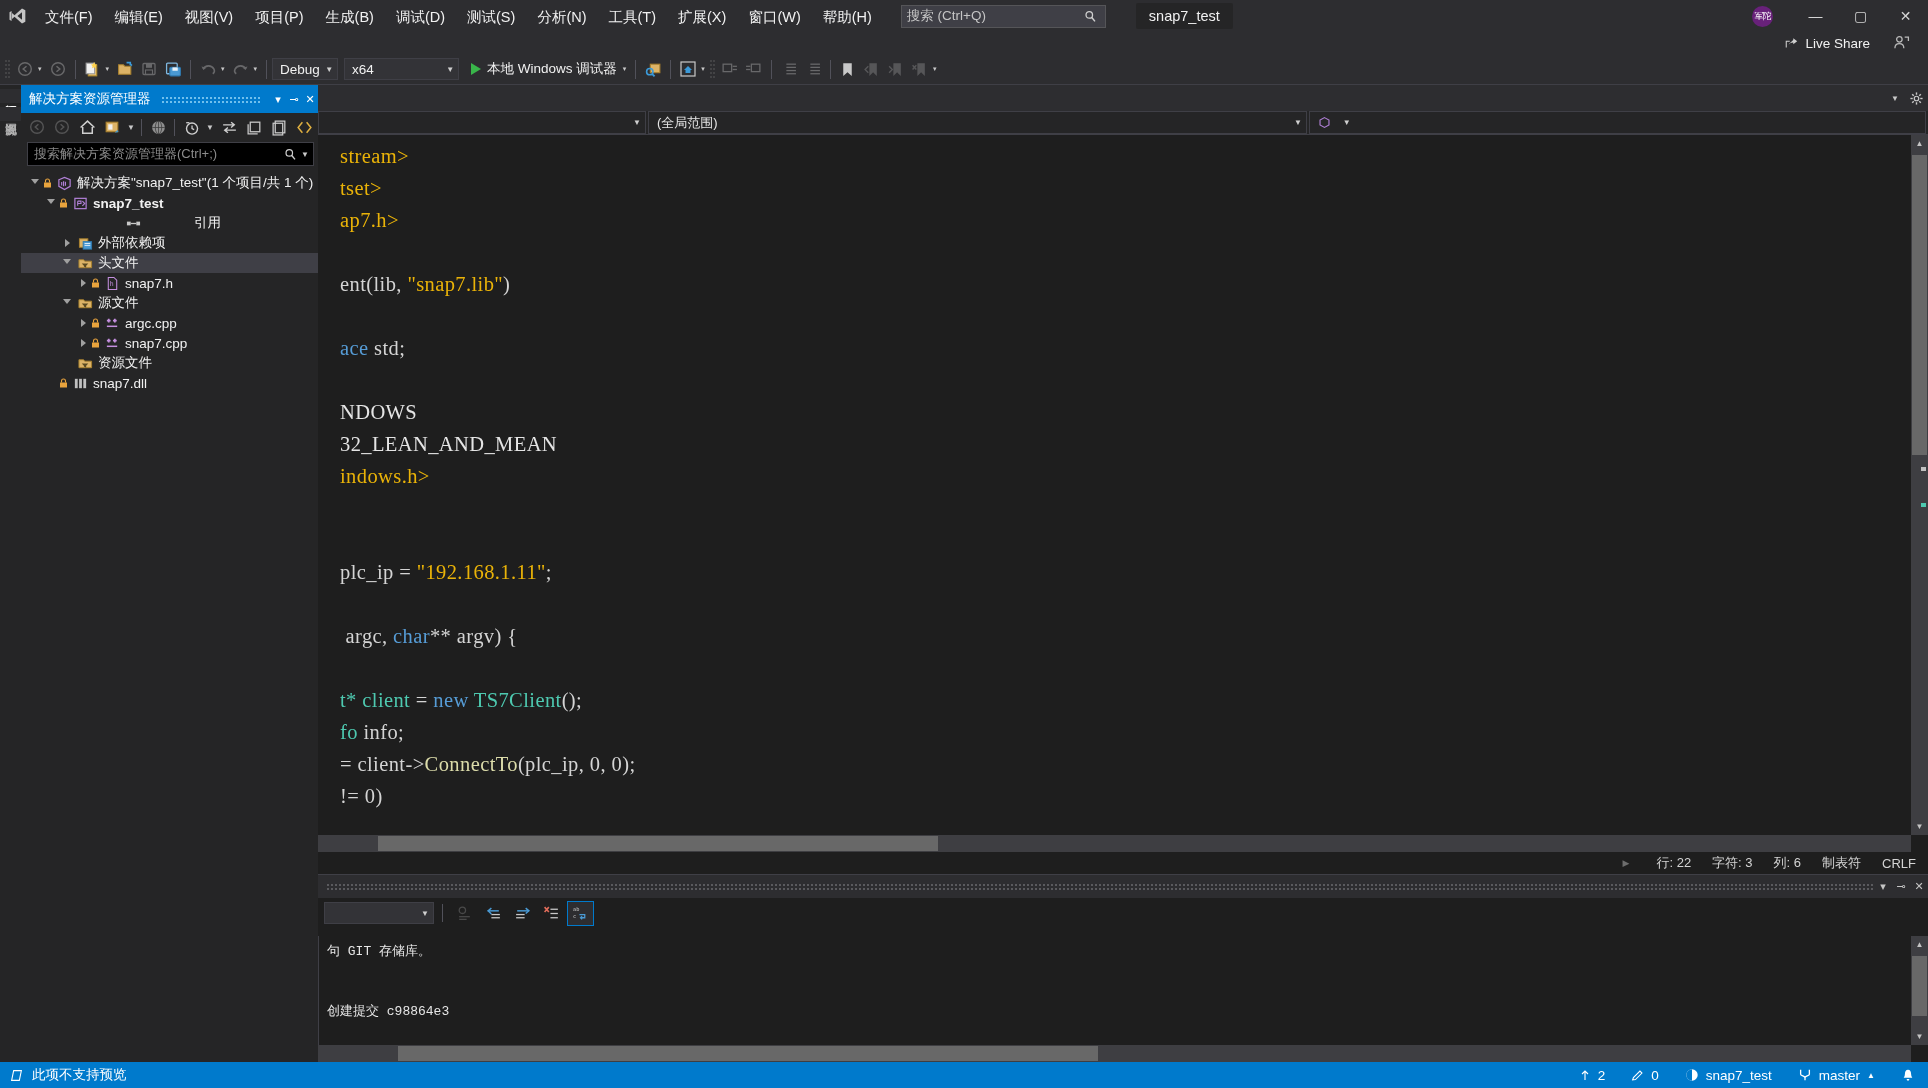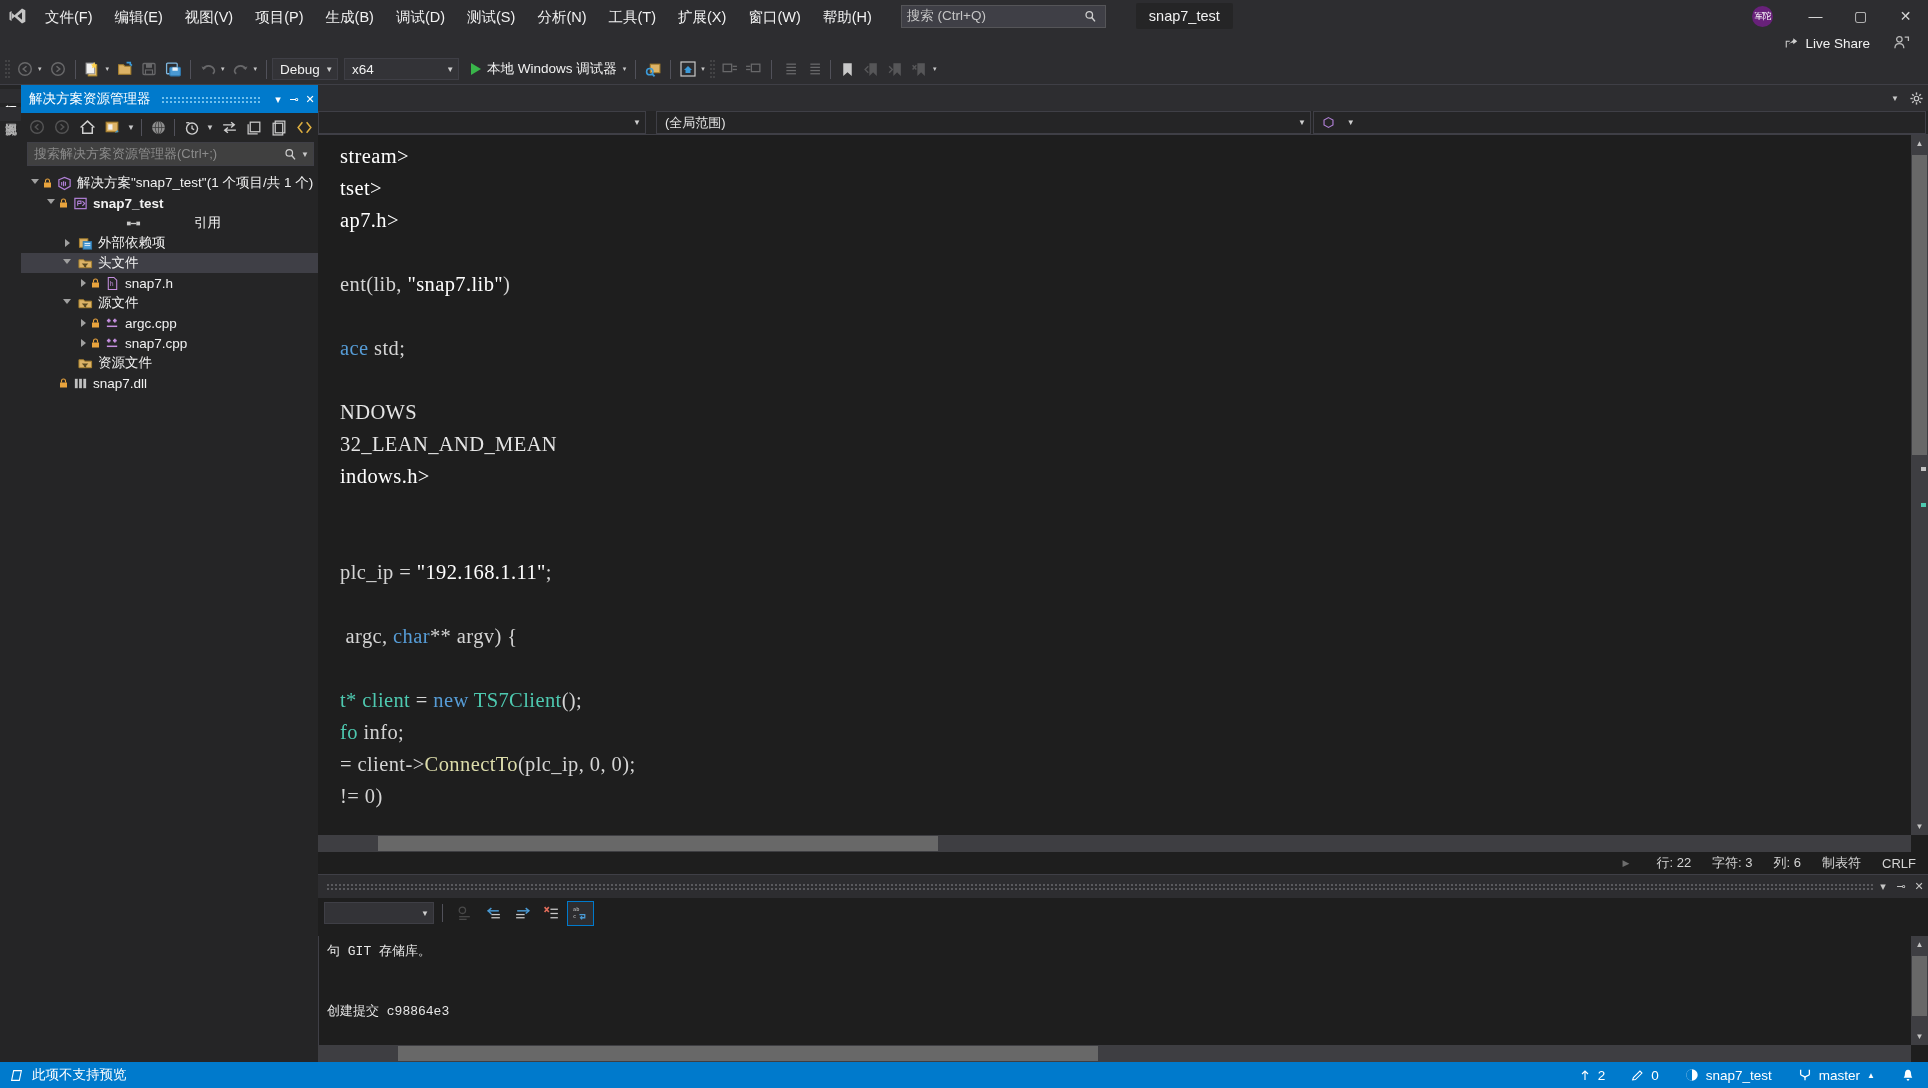--- a/index.html
+++ b/index.html
@@ -92,21 +92,21 @@
     padding-left:8px; font-size:13.5px; color:#fff; position:relative;
   }
   .se-head .dots { flex:1; margin:0 10px; height:7px;
       background-image: radial-gradient(circle, #6fc0ee 1px, transparent 1px);
       background-size: 4px 4px; }
   .se-head .hb { width:16px; text-align:center; font-size:11px; color:#fff; }
   .se-tools { height:28px; display:flex; align-items:center; padding-left:4px; gap:1px; }
   .se-tb { width:24px;height:23px;display:flex;align-items:center;justify-content:center;color:#c0c0c0;}
   .se-tb.dis { opacity:.4; }
   .se-search {
-    height:24px; margin: 1px 4px 4px 6px; background:#404040; border:1px solid #3f3f46;
+    height:24px; margin: 1px 4px 4px 6px; background:#000000; border:1px solid #3f3f46;
     display:flex; align-items:center; padding:0 4px 0 6px; font-size:13px; color:#8b8b8b;
   }
   .se-search .sp { flex:1; white-space:nowrap; overflow:hidden; }
   .tree { flex:1; overflow:hidden; font-size:13.5px; padding-top:3px; }
   .tnode { height:20px; display:flex; align-items:center; white-space:nowrap; color:#f1f1f1; }
   .tnode.sel { background:#3f3f46; }
   .tw { width:16px; display:flex; align-items:center; justify-content:center; }
   .tri { width:0;height:0;border-left:5px solid #a0a0a0;border-top:4px solid transparent;border-bottom:4px solid transparent; }
   .tri.open { border-left:4px solid transparent;border-right:4px solid transparent;border-top:5px solid #a0a0a0; }
   .ticon { width:20px; display:flex; align-items:center; justify-content:center; margin-right:3px; }
@@ -120,35 +120,35 @@
     height:24px; background:#252526; display:flex; align-items:center; flex:0 0 24px;
     border-bottom:1px solid #3f3f46;
   }
   .navcombo {
     height:23px; background:#252526; border:1px solid #3f3f46; display:flex; align-items:center;
     padding:0 4px 0 8px; font-size:13px; color:#e6e6e6; margin-right:2px;
   }
   .navcombo .nv{flex:1; white-space:nowrap; overflow:hidden;}
   .navcombo .nc{font-size:8px;color:#cfcfcf;padding-left:6px;}
   .navcombo.c1{ width:328px; }
-  .navcombo.c2{ flex:1 1 auto;margin-left:8px; }
+  .navcombo.c2{ flex:1 1 auto; }
   .navcombo.c3{ flex:1 1 auto; }
 
   
   .codearea { flex:1 1 auto; display:flex; position:relative; min-height:0; background:#1e1e1e; }
   .glyphmargin { width:18px; background:#1e1e1e; flex:0 0 18px; }
   .indicator { width:4px; background:#1e1e1e; flex:0 0 4px; }
   .code {
     flex:1 1 auto; font-family:"Liberation Serif", serif; font-size:20.5px; line-height:32px;
     color:#d4d4d4; padding-top:5px; white-space:pre; overflow:hidden; position:relative;
     letter-spacing: 0.4px;
   }
   .code .kw   { color:#569cd6; }
   .code .pre  { color:#e5e5e5; }
-  .code .str  { color:#ffffff; }
+  .code .str  { color:#eab308; }
   .code .typ  { color:#4ec9b0; }
   .code .fn   { color:#dcdcaa; }
   .vscroll { width:17px; background:#3e3e42; flex:0 0 17px; position:relative; }
   .vs-thumb { position:absolute; left:1px; right:1px; background:#686868; }
   .vs-mark { position:absolute; right:2px; width:5px; height:4px; }
   .vs-up, .vs-dn { position:absolute; left:0; width:17px; height:17px; color:#c5c5c5; font-size:8px;
                    display:flex; align-items:center; justify-content:center; }
   .hscrollrow { height:17px; display:flex; background:#1e1e1e; flex:0 0 17px; }
   .hscroll { flex:1; background:#3e3e42; position:relative; }
   .hs-thumb { position:absolute; top:1px; bottom:1px; background:#686868; }

